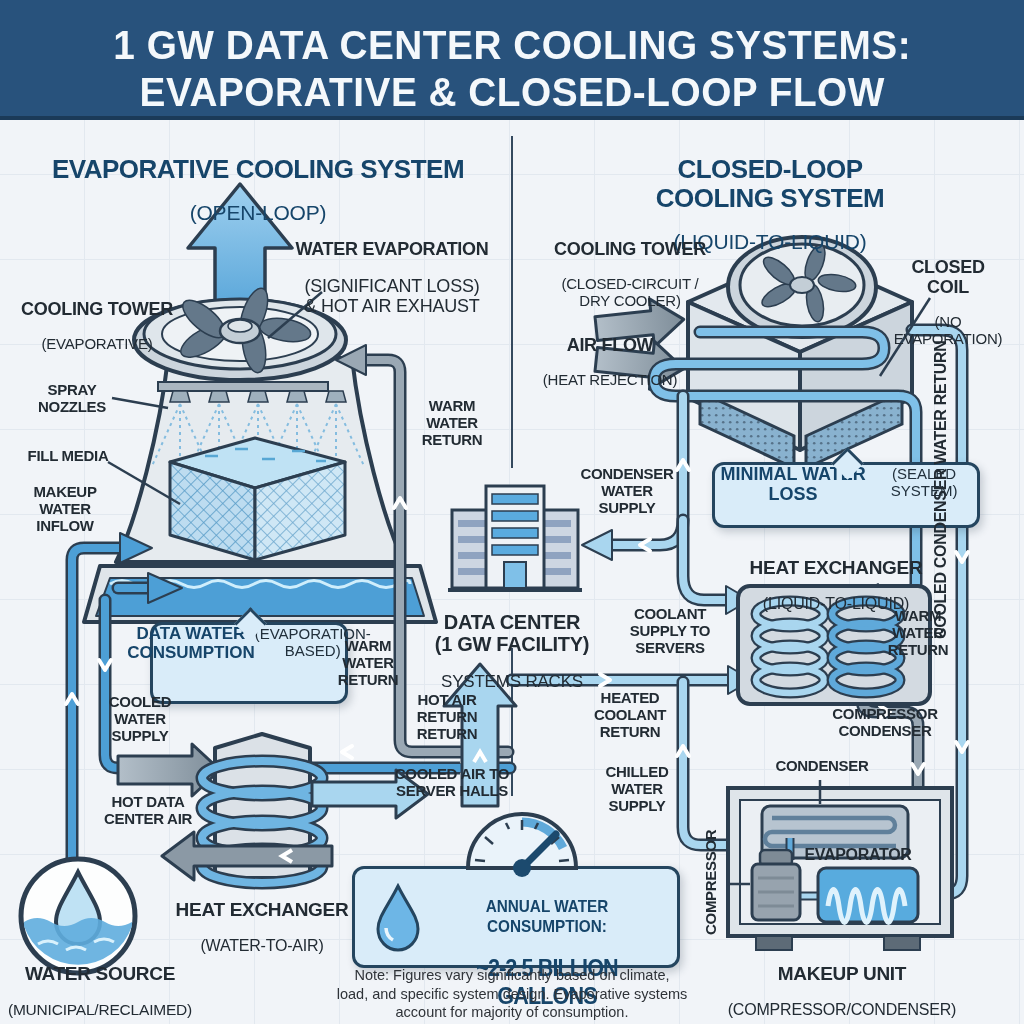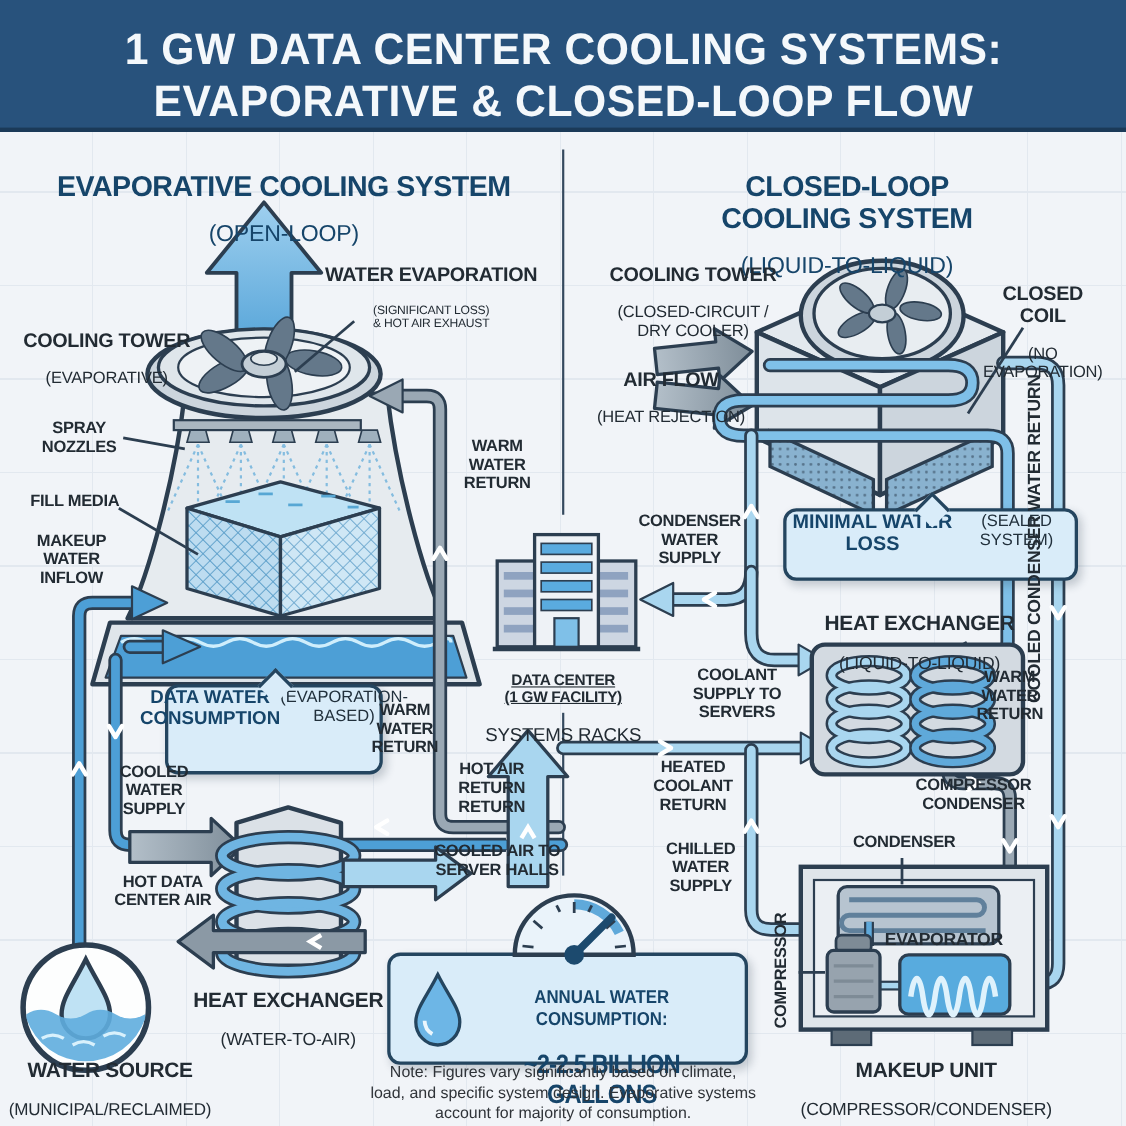--- a/index.html
+++ b/index.html
@@ -366,21 +366,21 @@
     <span class="t" style="font-size:26px;color:#16456a;letter-spacing:-.5px;">CLOSED-LOOP COOLING SYSTEM</span>
     <span class="s" style="font-size:21px;color:#16456a;">(LIQUID-TO-LIQUID)</span>
   </div>
 
   <div class="lbl ctr" style="left:97px;top:282px;">
     <span class="t" style="font-size:18px;">COOLING TOWER</span>
     <span class="s" style="font-size:15px;">(EVAPORATIVE)</span>
   </div>
   <div class="lbl ctr" style="left:392px;top:222px;">
     <span class="t" style="font-size:18px;">WATER EVAPORATION</span>
-    <span class="s" style="font-size:11px;">(SIGNIFICANT LOSS)
+    <span class="s" style="font-size:18px;">(SIGNIFICANT LOSS)
 &amp; HOT AIR EXHAUST</span>
   </div>
   <div class="lbl ctr" style="left:72px;top:382px;">SPRAY
 NOZZLES</div>
   <div class="lbl ctr" style="left:68px;top:448px;">FILL MEDIA</div>
   <div class="lbl ctr" style="left:65px;top:484px;">MAKEUP
 WATER
 INFLOW</div>
   <div class="lbl ctr" style="left:452px;top:398px;">WARM
 WATER
@@ -405,21 +405,21 @@
   </div>
 
   <div class="callout" style="left:150px;top:622px;width:192px;height:76px;">
     <span class="pt"></span>
     <span class="bx-t">DATA WATER
 CONSUMPTION</span>
     <span class="bx-s">(EVAPORATION-BASED)</span>
   </div>
 
   <div class="lbl ctr" style="left:512px;top:594px;">
-    <span class="t" style="font-size:14px;text-decoration:underline;">DATA CENTER
+    <span class="t" style="font-size:20px;">DATA CENTER
 (1 GW FACILITY)</span>
     <span class="s" style="font-size:17px;">SYSTEMS RACKS</span>
   </div>
   <div class="lbl ctr" style="left:627px;top:466px;">CONDENSER
 WATER
 SUPPLY</div>
   <div class="lbl ctr" style="left:447px;top:692px;">HOT AIR
 RETURN
 RETURN</div>
 

